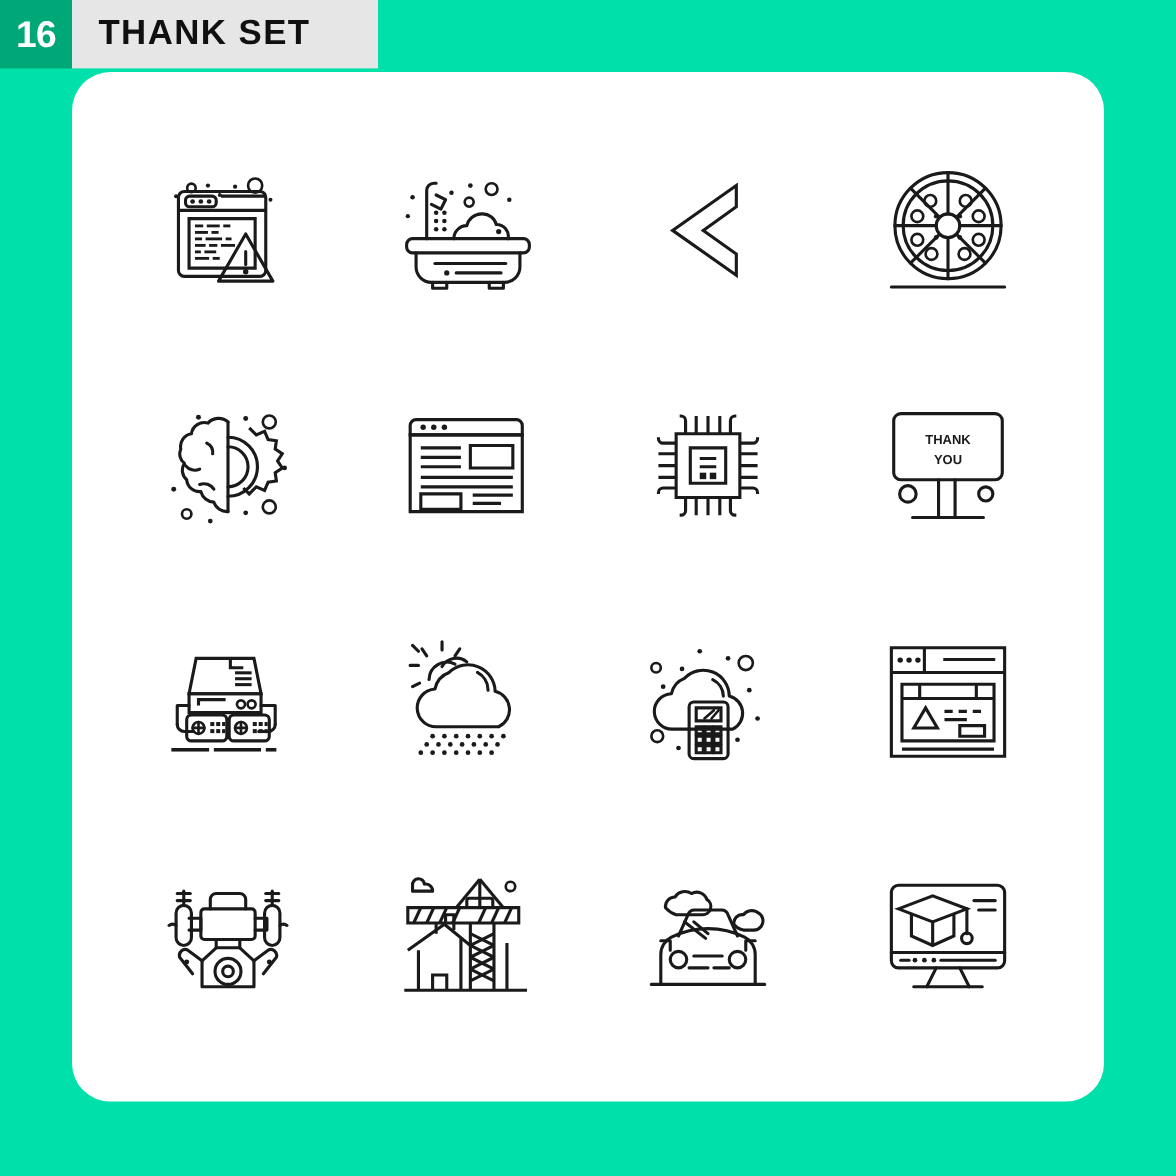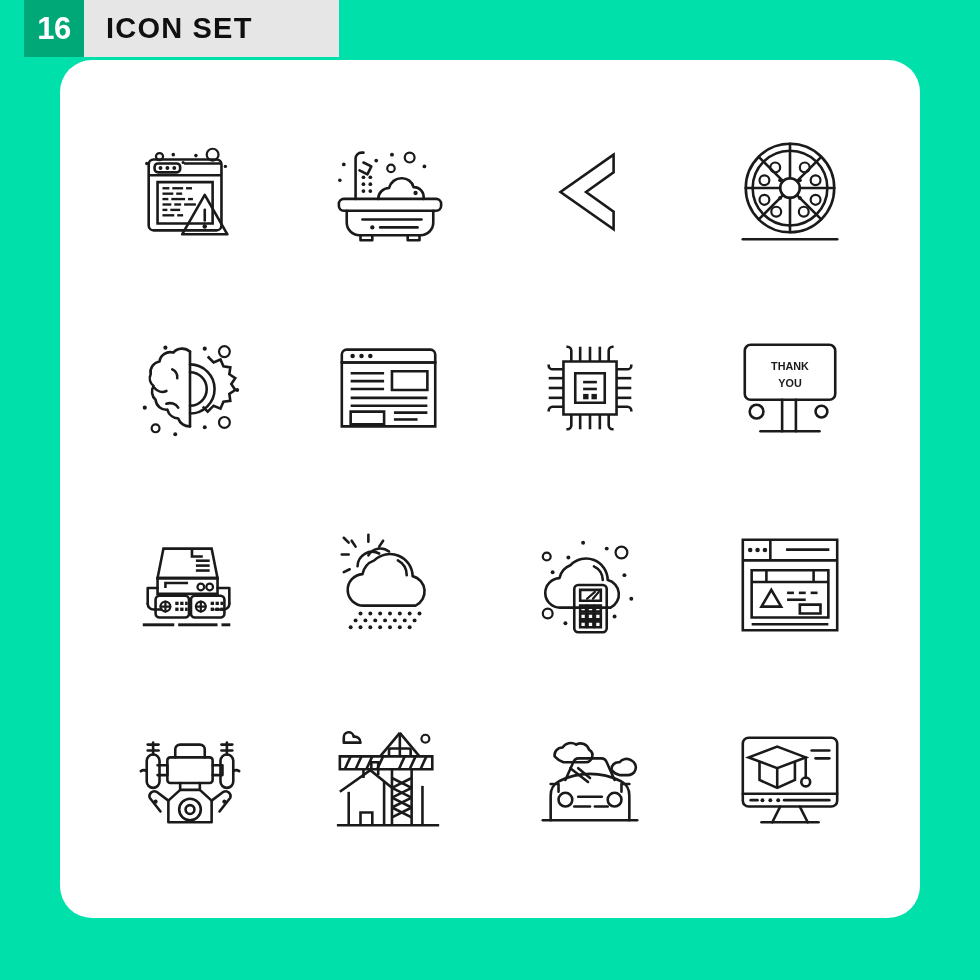--- a/index.html
+++ b/index.html
@@ -17,21 +17,20 @@
 
   
   #header-bar {
     position: absolute;
     left: 0;
     top: 0;
     width: 315px;
     height: 57px;
     display: flex;
     align-items: stretch;
-    margin-left: 24px;
   }
   #count-badge {
     width: 60px;
     background: #00a878;
     color: #ffffff;
     font-size: 31px;
     font-weight: bold;
     display: flex;
     align-items: center;
     justify-content: center;
@@ -115,21 +114,21 @@
     font-weight: bold;
     font-size: 11px;
   }
 </style>
 </head>
 <body>
 
 <div id="header-bar">
   <div id="count-badge">16</div>
   <div id="title-block">
-    <span id="title-text">ICON SET</span>
+    <span id="title-text">THANK SET</span>
   </div>
 </div>
 
 <div id="icon-panel">
   <div id="icon-grid">
 
     <div class="icon-cell">
       <svg viewBox="0 0 120 120" aria-hidden="true">
         <g>
           <rect class="ln-sq" x="18" y="27" width="74" height="72" rx="5"></rect>

